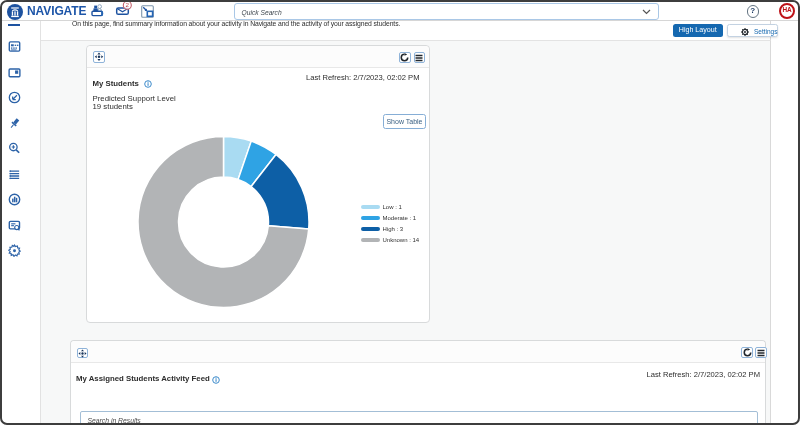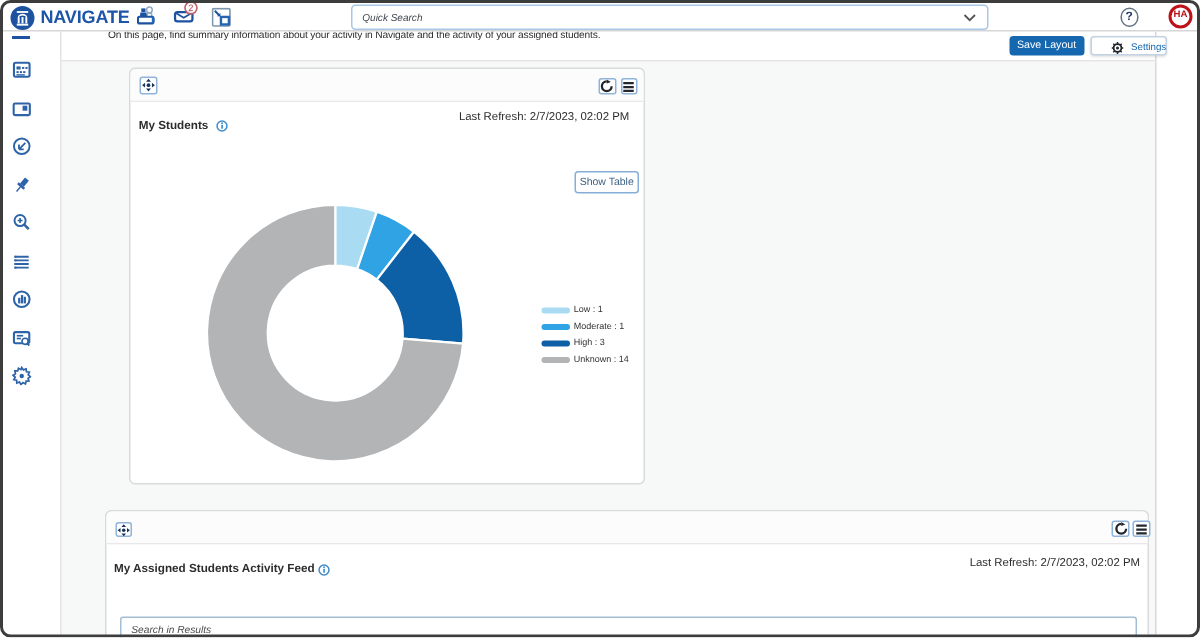--- a/index.html
+++ b/index.html
@@ -85,21 +85,21 @@
       </svg>
   </div>
   <div id="help" class="abs">?</div>
   <div id="avatar" class="abs">HA</div>
 
   <div id="sidebar" class="abs"></div>
   <div id="activebar" class="abs"></div>
 
   <div id="topstrip" class="abs"></div>
   <div id="intro" class="abs">On this page, find summary information about your activity in Navigate and the activity of your assigned students.</div>
-  <div id="btn-save" class="abs">Save Layout</div>
+  <div id="btn-save" class="abs">High Layout</div>
   <div id="btn-settings" class="abs">
     <svg style="position:absolute; left:13px; top:3px;" width="8" height="8" viewBox="0 0 8 8">
       <circle cx="4" cy="4" r="2.6" fill="none" stroke="#20262c" stroke-width="1.2"></circle>
       <circle cx="4" cy="4" r="1" fill="#20262c"></circle>
       <path d="M4 0 L4 1.4 M4 6.6 L4 8 M0 4 L1.4 4 M6.6 4 L8 4 M1.2 1.2 L2.2 2.2 M5.8 5.8 L6.8 6.8 M6.8 1.2 L5.8 2.2 M2.2 5.8 L1.2 6.8" stroke="#20262c" stroke-width="1"></path>
     </svg>
     <span style="position:absolute; left:26px; top:3.5px;">Settings</span>
   </div>
 
   <div id="card1" class="card">
@@ -121,20 +121,21 @@
         <path d="M0.5 1.4 H7.5 M0.5 4 H7.5 M0.5 6.6 H7.5" stroke="#23282e" stroke-width="1.5"></path>
       </svg>
     </div>
     <div class="title" style="left:5.5px; top:33px;">My Students</div>
     <svg class="abs" style="left:57px; top:34px;" width="8" height="8" viewBox="0 0 8 8">
       <circle cx="4" cy="4" r="3.3" fill="none" stroke="#3e8ccb" stroke-width="1"></circle>
       <rect x="3.5" y="3.2" width="1.1" height="2.6" fill="#3e8ccb"></rect>
       <rect x="3.5" y="1.6" width="1.1" height="1.1" fill="#3e8ccb"></rect>
     </svg>
     <div class="lastr" style="top:27px; right:9px;">Last Refresh: 2/7/2023, 02:02 PM</div>
+    <div class="abs" style="left:5.5px; top:49px; font-size:7.8px; line-height:8.8px; color:#2e2e2e;">Predicted Support Level<br>19 students</div>
     <div id="show-table" class="abs">Show Table</div>
     <svg class="abs" style="left:39px; top:79.5px;" width="195" height="195" viewBox="0 0 195 195">
       <g stroke="#fff" stroke-width="1.5" stroke-linejoin="round">
         <path d="M97.50 11.50 A85.5 85.5 0 0 1 125.26 16.13 L112.11 54.44 A45.0 45.0 0 0 0 97.50 52.00 Z" fill="#a9dbf2"></path>
         <path d="M125.26 16.13 A85.5 85.5 0 0 1 150.02 29.53 L125.14 61.49 A45.0 45.0 0 0 0 112.11 54.44 Z" fill="#2fa3e4"></path>
         <path d="M150.02 29.53 A85.5 85.5 0 0 1 182.71 104.06 L142.35 100.72 A45.0 45.0 0 0 0 125.14 61.49 Z" fill="#0d5fa6"></path>
         <path d="M182.71 104.06 A85.5 85.5 0 1 1 97.50 11.50 L97.50 52.00 A45.0 45.0 0 1 0 142.35 100.72 Z" fill="#b2b4b6"></path>
       </g>
     </svg>
     <div class="leg-sw" style="top:159.5px; background:#a9dbf2;"></div>

